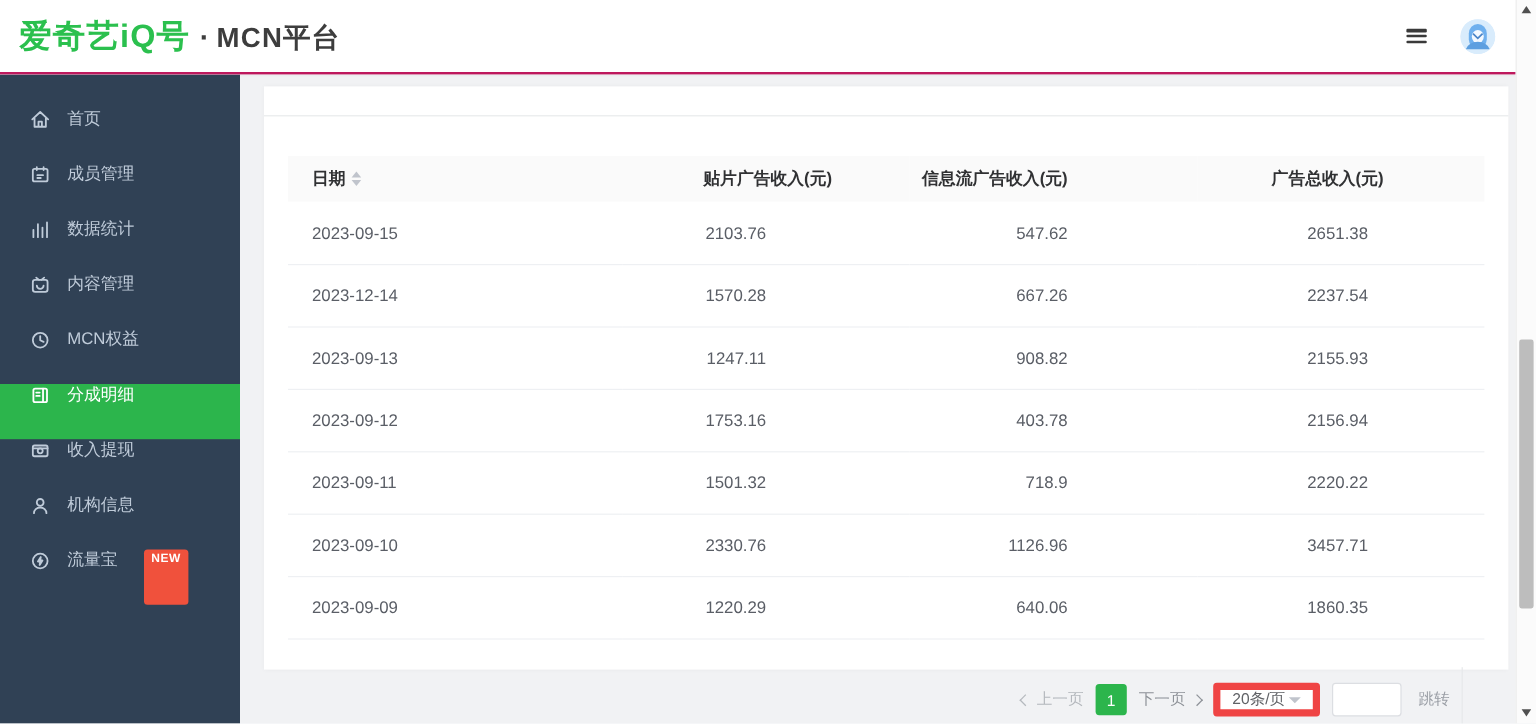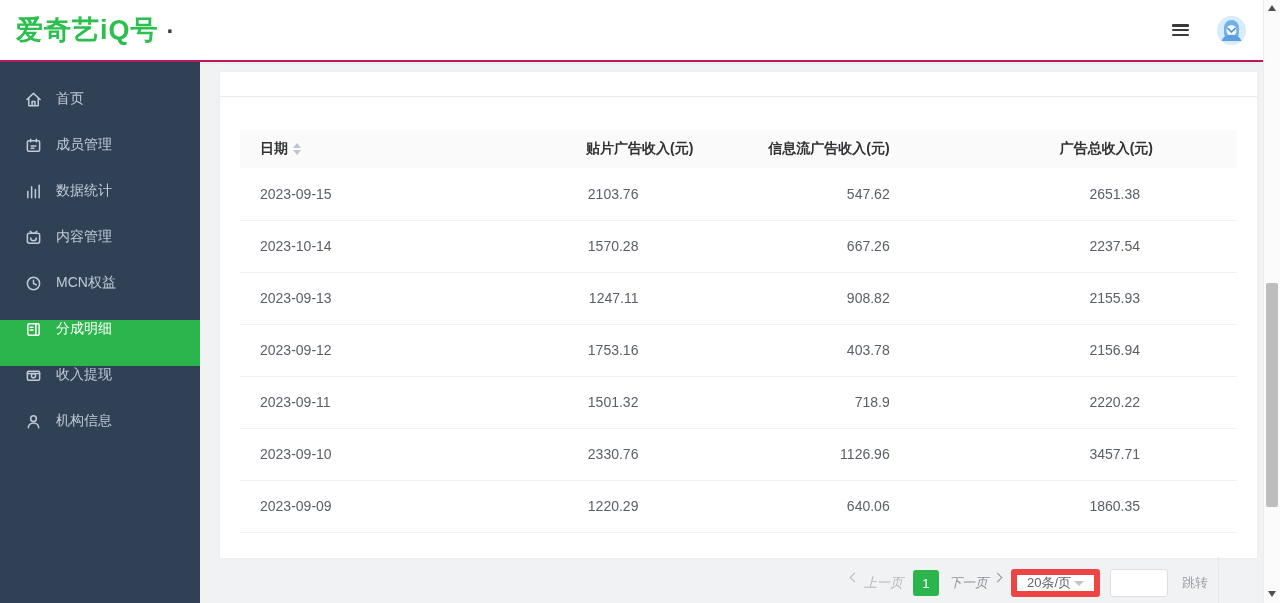--- a/index.html
+++ b/index.html
@@ -68,21 +68,21 @@
   table.data tbody td.cell-total   { padding-right:97px; }
   .sort-caret { display:inline-flex; flex-direction:column; margin-left:5px; vertical-align:middle; gap:2px; }
   .sort-caret i { width:0; height:0; border-left:4px solid transparent; border-right:4px solid transparent; display:block; }
   .sort-caret .up   { border-bottom:5px solid #c0c4cc; }
   .sort-caret .down { border-top:5px solid #c0c4cc; }
   
   .pagination {
     position:absolute; right:49px; top:497px; height:28px;
     display:flex; align-items:center; gap:10px; font-size:13px; color:#989ca3;
   }
-  .pg-btn { display:flex; gap:6px; cursor:pointer; color:#b4b8bd;font-style:italic; }
+  .pg-btn { display:flex; align-items:center; gap:6px; cursor:pointer; color:#b4b8bd; }
   .pg-btn.next { color:#8e9298; }
   .chev { width:7px; height:7px; border:solid currentColor; border-width:0 1.5px 1.5px 0; display:inline-block; }
   .chev.left  { transform:rotate(135deg); }
   .chev.right { transform:rotate(-45deg); }
   .pg-current {
     width:26px; height:26px; background:#2cb54c; color:#fff; border-radius:3px;
     display:flex; align-items:center; justify-content:center; font-size:13px; cursor:default;
   }
   .pg-size {
     height:28px; border:6px solid #ef4444; border-radius:3px; background:#fff;
@@ -102,20 +102,21 @@
   .sb-arrow.down { bottom:6px; border-top:6px solid #505050; }
   .sb-thumb { position:absolute; left:2px; top:283px; width:12px; height:224px; background:#bdbdbd; border-radius:2px; cursor:grab; }
 </style>
 </head>
 <body>
 
 <div class="topbar">
   <div class="logo">
     <span class="logo-green">爱奇艺iQ号</span>
     <span class="logo-dot">·</span>
+    <span class="logo-dark">MCN平台</span>
   </div>
   <div class="topbar-right">
     <div class="hamburger">
         <span></span>
         <span></span>
         <span></span>
       </div>
     <div class="avatar">
       <svg viewBox="0 0 29 29" width="29" height="29">
         <circle cx="14.5" cy="14.5" r="14.5" fill="#d9ecfc"></circle>
@@ -193,20 +194,30 @@
   </div>
   <div class="side-item">
     <span class="icn">
       <svg viewBox="0 0 18 18">
           <circle cx="9" cy="6" r="3"></circle>
           <path d="M3.5 15.5 a5.5 5 0 0 1 11 0"></path>
         </svg>
     </span>
     <span>机构信息</span>
   </div>
+  <div class="side-item">
+    <span class="icn">
+      <svg viewBox="0 0 18 18">
+          <circle cx="9" cy="9" r="6.5"></circle>
+          <path d="M9.5 5.5 L7 9.5 H9 L8.5 12.5 L11 8.5 H9 Z"></path>
+        </svg>
+    </span>
+    <span>流量宝</span>
+    <span class="badge-new">NEW</span>
+  </div>
 </div>
 
 <div class="content-bg"></div>
 <div class="card">
   <div class="card-top-divider"></div>
 
   <table class="data">
     <colgroup>
         <col class="c1">
         <col class="c2">
@@ -227,21 +238,21 @@
       </tr>
     </thead>
     <tbody>
       <tr>
         <td class="cell-date">2023-09-15</td>
         <td class="cell-preroll">2103.76</td>
         <td class="cell-feed">547.62</td>
         <td class="cell-total">2651.38</td>
       </tr>
       <tr>
-        <td class="cell-date">2023-10-14</td>
+        <td class="cell-date">2023-12-14</td>
         <td class="cell-preroll">1570.28</td>
         <td class="cell-feed">667.26</td>
         <td class="cell-total">2237.54</td>
       </tr>
       <tr>
         <td class="cell-date">2023-09-13</td>
         <td class="cell-preroll">1247.11</td>
         <td class="cell-feed">908.82</td>
         <td class="cell-total">2155.93</td>
       </tr>

